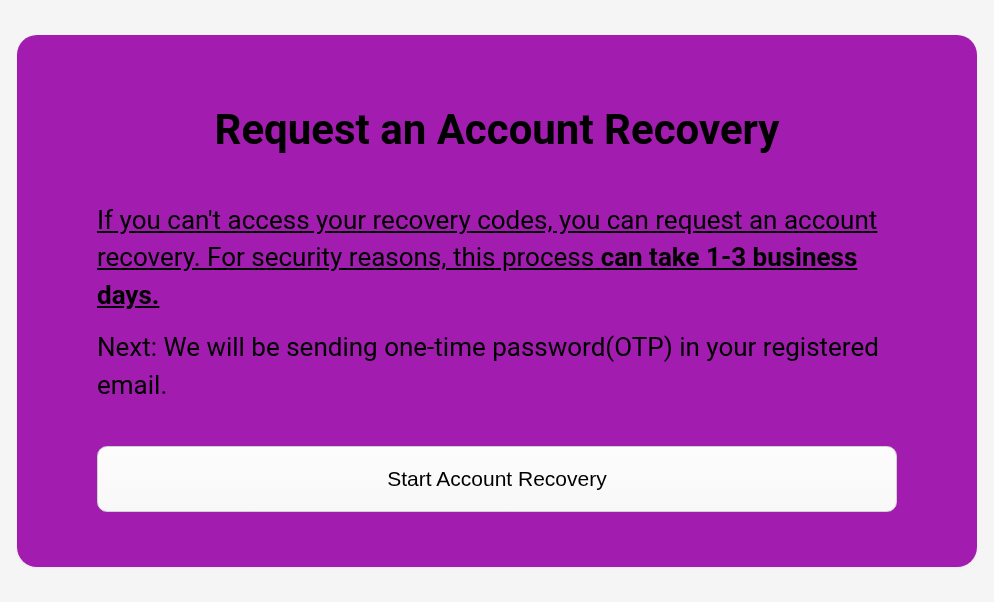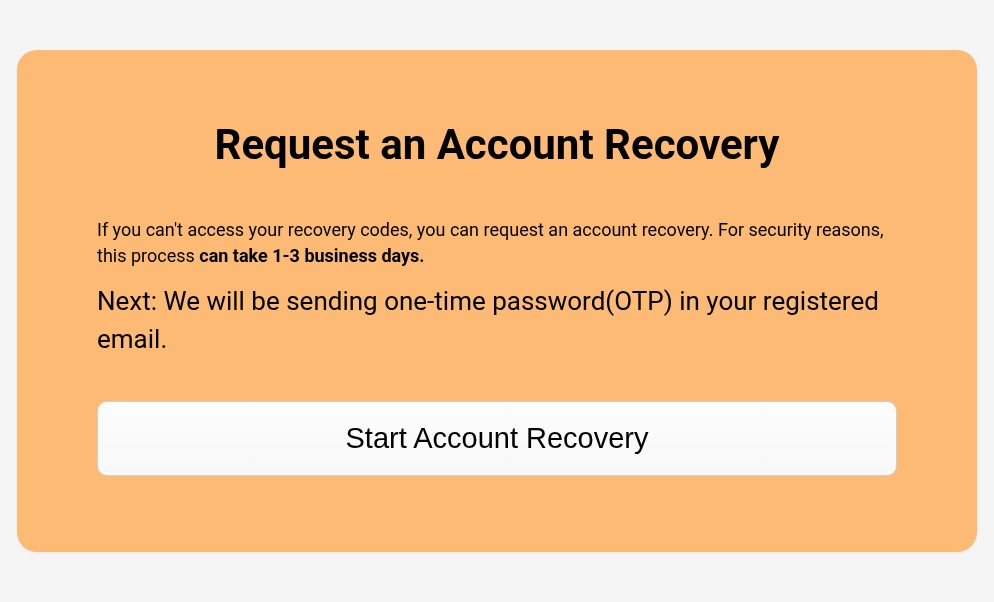--- a/index.html
+++ b/index.html
@@ -10,52 +10,53 @@
     body {
       font-family: -apple-system, BlinkMacSystemFont, "Segoe UI", Roboto, "Helvetica Neue", Arial, sans-serif;
       background: #f5f5f5;
       width: 994px;
       height: 602px;
       display: flex;
       align-items: center;
       justify-content: center;
     }
     .card {
-      background: #fdba74;
+      background: #a21caf;
       border-radius: 20px;
       width: 960px;
-      padding: 70px 80px 76px 80px;
+      padding: 70px 80px 55px 80px;
       box-shadow: 0 1px 3px rgba(0,0,0,0.05);
     }
     .title {
       font-size: 42px;
       font-weight: 700;
       text-align: center;
       color: #000000;
       margin-bottom: 48px;
     }
     .description {
-      font-size: 18px;
+      font-size: 26px;
       line-height: 1.45;
       color: #000000;
       margin-bottom: 14px;
+      text-decoration: underline;
     }
     .description .bold {
       font-weight: 700;
     }
     .next-info {
       font-size: 26px;
       line-height: 1.45;
       color: #000000;
       margin-bottom: 42px;
     }
     .recovery-button {
       width: 100%;
       padding: 20px;
-      font-size: 29px;
+      font-size: 21px;
       font-weight: 400;
       color: #000000;
       background: linear-gradient(to bottom, #fcfcfc, #f8f8f8);
       border: 1px solid #d0d0d0;
       border-radius: 10px;
       cursor: pointer;
       text-align: center;
     }
   </style>
 </head>

